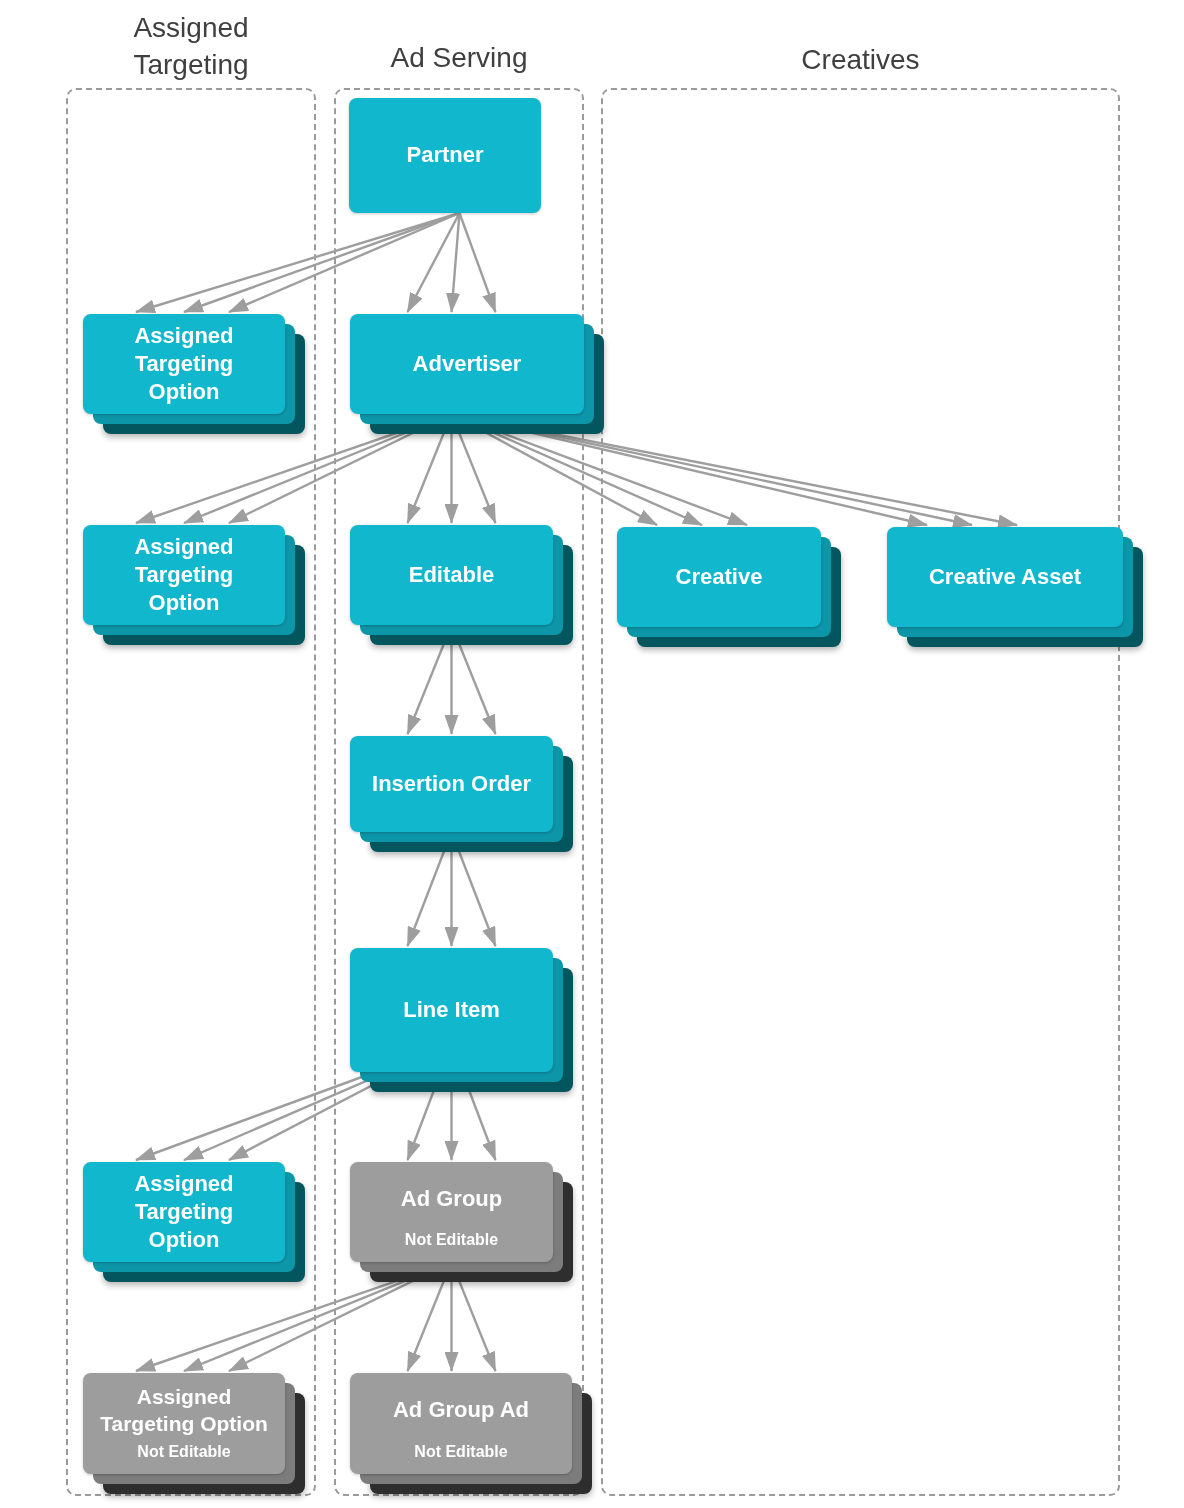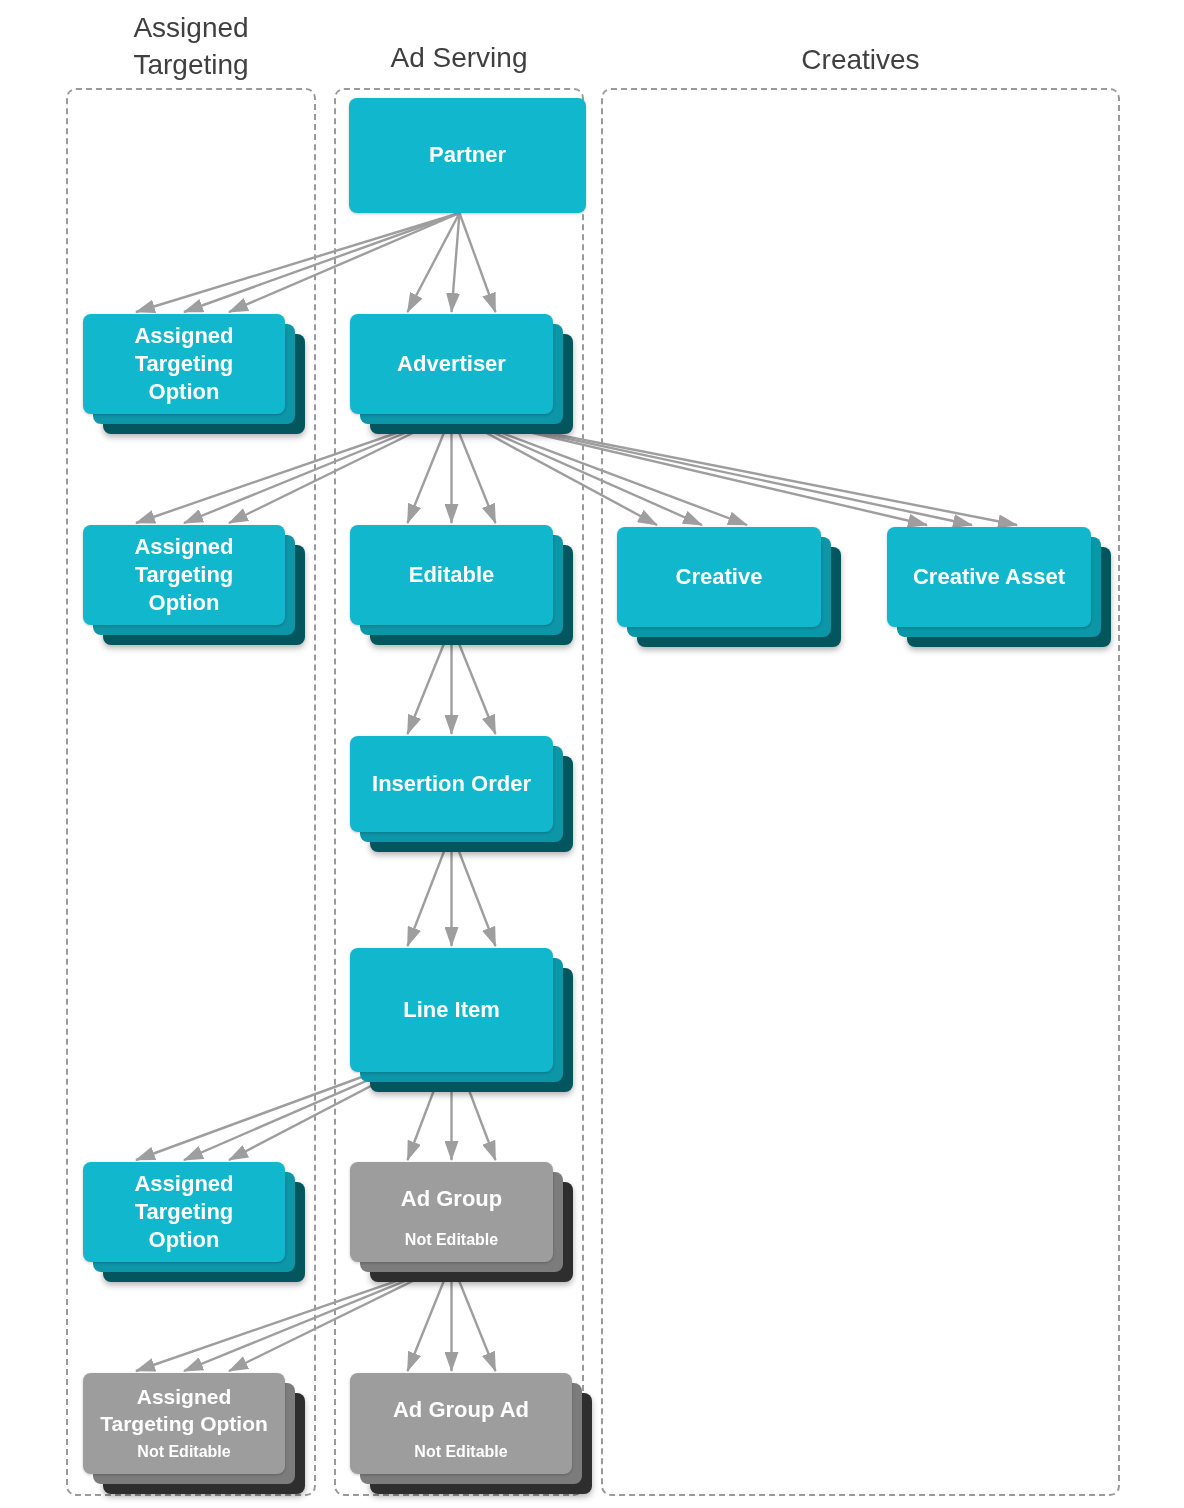--- a/index.html
+++ b/index.html
@@ -94,35 +94,35 @@
         <line x1="451.5" y1="1044" x2="495.5" y2="1160" stroke="#9e9e9e" stroke-width="2.4" marker-end="url(#arrowhead)"></line>
         <line x1="451.5" y1="1262" x2="136" y2="1371" stroke="#9e9e9e" stroke-width="2.4" marker-end="url(#arrowhead)"></line>
         <line x1="451.5" y1="1262" x2="184" y2="1371" stroke="#9e9e9e" stroke-width="2.4" marker-end="url(#arrowhead)"></line>
         <line x1="451.5" y1="1262" x2="229" y2="1371" stroke="#9e9e9e" stroke-width="2.4" marker-end="url(#arrowhead)"></line>
         <line x1="451.5" y1="1262" x2="407.5" y2="1371" stroke="#9e9e9e" stroke-width="2.4" marker-end="url(#arrowhead)"></line>
         <line x1="451.5" y1="1262" x2="451.5" y2="1371" stroke="#9e9e9e" stroke-width="2.4" marker-end="url(#arrowhead)"></line>
         <line x1="451.5" y1="1262" x2="495.5" y2="1371" stroke="#9e9e9e" stroke-width="2.4" marker-end="url(#arrowhead)"></line>
       </g>
   </svg>
 
-  <div class="node teal single" id="node-partner" style="left:349px;top:98px;width:237px;height:115px;">
+  <div class="node teal single" id="node-partner" style="left:349px;top:98px;width:184px;height:115px;padding-left:8px;">
     <div class="card">
       <span class="label">Partner</span>
     </div>
   </div>
 
   <div class="node teal narrow" id="node-ato1" style="left:83px;top:314px;width:202px;height:100px;">
     <div class="shadow s2"></div>
     <div class="shadow s1"></div>
     <div class="card">
       <span class="label">Assigned Targeting Option</span>
     </div>
   </div>
 
-  <div class="node teal" id="node-advertiser" style="left:350px;top:314px;width:203px;height:100px;">
+  <div class="node teal" id="node-advertiser" style="left:350px;top:314px;width:234px;height:100px;">
     <div class="shadow s2"></div>
     <div class="shadow s1"></div>
     <div class="card">
       <span class="label">Advertiser</span>
     </div>
   </div>
 
   <div class="node teal narrow" id="node-ato2" style="left:83px;top:525px;width:202px;height:100px;">
     <div class="shadow s2"></div>
     <div class="shadow s1"></div>
@@ -140,21 +140,21 @@
   </div>
 
   <div class="node teal" id="node-creative" style="left:617px;top:527px;width:204px;height:100px;">
     <div class="shadow s2"></div>
     <div class="shadow s1"></div>
     <div class="card">
       <span class="label">Creative</span>
     </div>
   </div>
 
-  <div class="node teal" id="node-creative_asset" style="left:887px;top:527px;width:204px;height:100px;">
+  <div class="node teal" id="node-creative_asset" style="left:887px;top:527px;width:236px;height:100px;">
     <div class="shadow s2"></div>
     <div class="shadow s1"></div>
     <div class="card">
       <span class="label">Creative Asset</span>
     </div>
   </div>
 
   <div class="node teal" id="node-insertion_order" style="left:350px;top:736px;width:203px;height:96px;">
     <div class="shadow s2"></div>
     <div class="shadow s1"></div>

